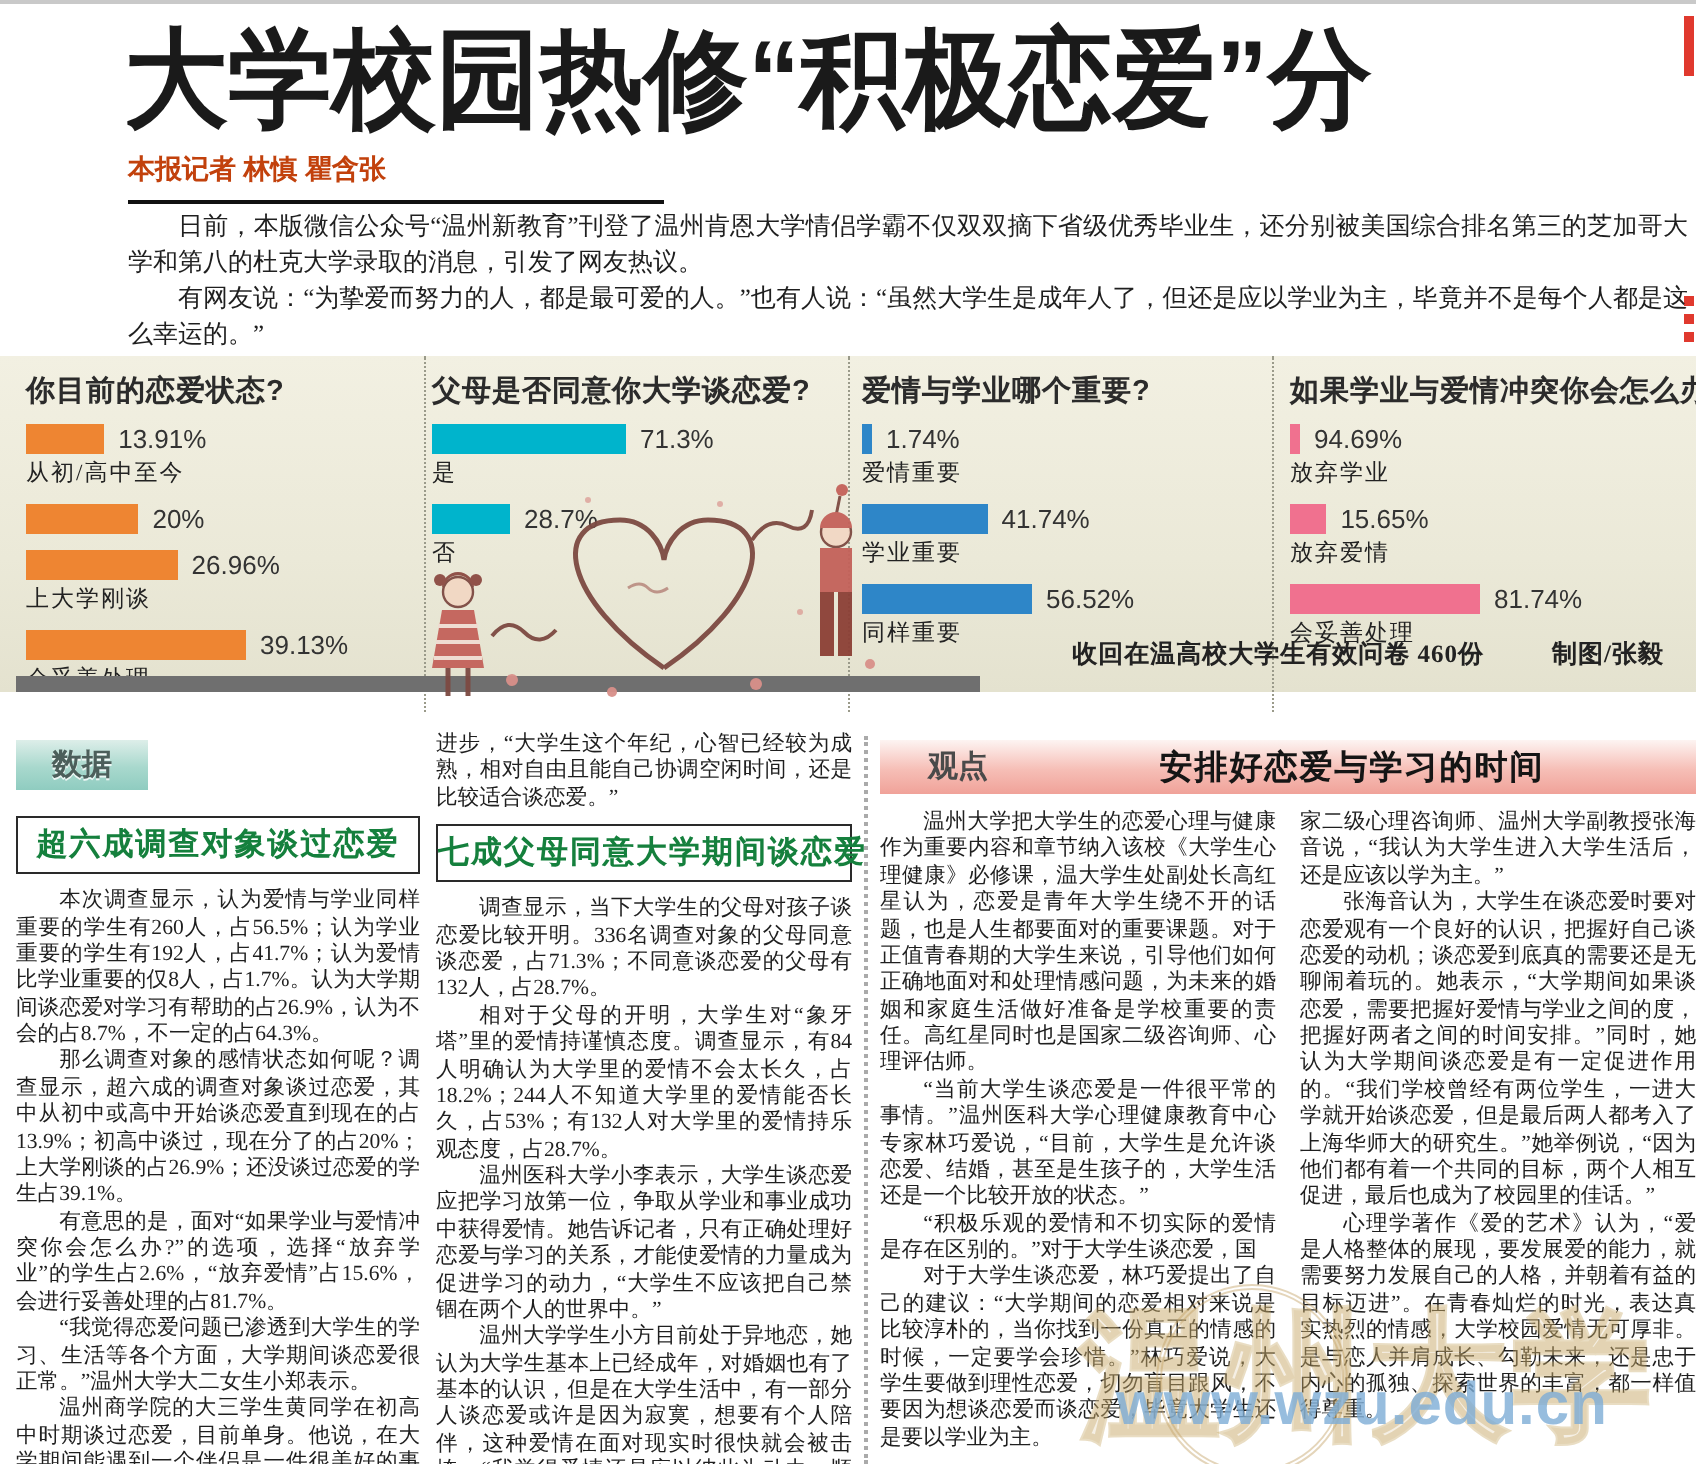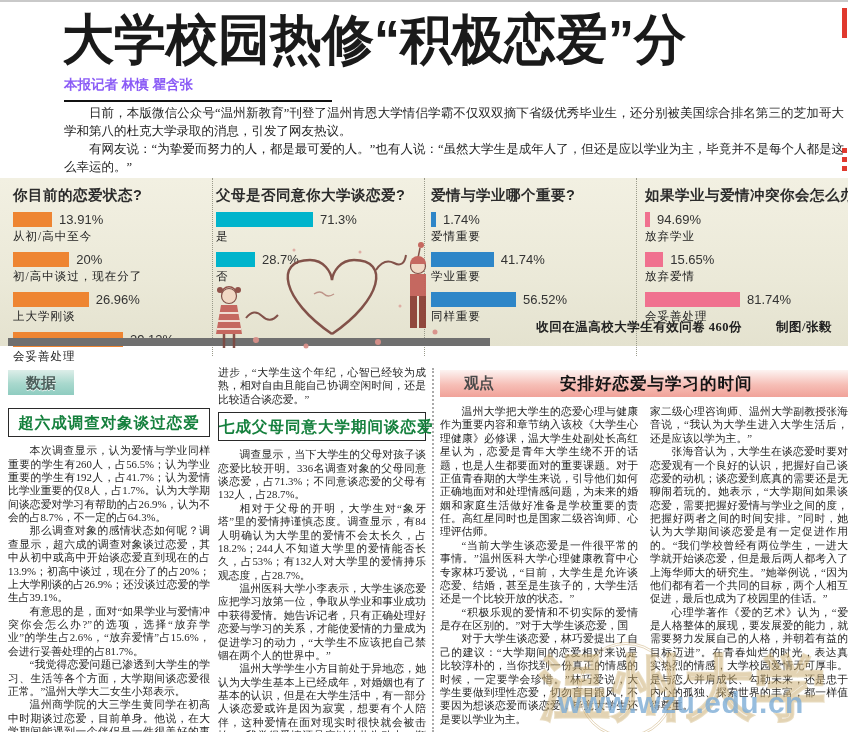--- a/index.html
+++ b/index.html
@@ -16,21 +16,21 @@
 
   .headline {
     position:absolute; top:4px; left:62px; width:780px;
     font-family:"Liberation Sans","DejaVu Sans",sans-serif;
     font-size:52px; font-weight:900; letter-spacing:0px; color:#1a1a1a;
     transform:scaleY(1.04); transform-origin:top left; white-space:nowrap;
   }
   .byline {
     position:absolute; top:76px; left:64px; width:268px;
     font-family:"Liberation Sans","DejaVu Sans",sans-serif;
-    font-size:13.5px; font-weight:bold; color:#8b5cf6;
+    font-size:13.5px; font-weight:bold; color:#c2410c;
     padding-bottom:6px; border-bottom:2.5px solid #111;
   }
   .intro { position:absolute; top:104px; left:64px; width:780px; font-size:12.5px; line-height:1.44; color:#2a2a2a; }
   .intro p { text-indent:2em; text-align:justify; }
 
   
   .panel {
     position:absolute; top:178px; left:0; width:848px; height:168px;
     background:linear-gradient(180deg,#f2f0e2 0%,#ebe9d8 60%,#e4e2cf 100%);
     text-decoration:underline;
@@ -78,21 +78,21 @@
   }
   .opinion { position:absolute; left:440px; top:4px; width:408px; bottom:0; }
   .opinion-bar {
     height:27px; display:flex; align-items:center;
     background:linear-gradient(180deg,#fdf4f2 0%,#f6beb6 55%,#f0a299 100%);
   }
   .opinion-badge {
     font-family:"Liberation Sans","DejaVu Sans",sans-serif; font-size:15px; font-weight:900;
     color:#4a4a4a; padding-left:24px; width:120px;
   }
-  .opinion-title { flex:1; font-size:16.5px; font-weight:bold; color:#151515; letter-spacing:1px; padding-right:56px; }
+  .opinion-title { flex:1; text-align:center; font-size:16.5px; font-weight:bold; color:#151515; letter-spacing:1px; padding-right:56px; }
   .opinion-cols { display:flex; margin-top:8px; }
   .op-col { width:198px; font-size:10.8px; line-height:1.24; }
   .op-col + .op-col { margin-left:12px; }
 
   
   .watermark { position:absolute; left:540px; top:628px; width:308px; height:104px; pointer-events:none; z-index:5; }
   .wm-seal { position:absolute; left:38px; top:14px; width:96px; height:96px; border:3px double rgba(195,162,102,.45); border-radius:50%; }
   .wm-chars {
     position:absolute; left:0; top:14px; width:308px;
     font-family:"Liberation Sans","DejaVu Sans",sans-serif;
@@ -135,21 +135,20 @@
               <div class="bar" style="width: 39.103px; background: rgb(238, 133, 50);"></div>
               <span class="pct">13.91%</span>
             </div>
             <div class="bar-cat">从初/高中至今</div>
           </div>
           <div class="bar-row">
             <div class="bar-line">
               <div class="bar" style="width: 56.2228px; background: rgb(238, 133, 50);"></div>
               <span class="pct">20%</span>
             </div>
-            <div class="bar-cat">初/高中谈过，现在分了</div>
           </div>
           <div class="bar-row">
             <div class="bar-line">
               <div class="bar" style="width: 75.7884px; background: rgb(238, 133, 50);"></div>
               <span class="pct">26.96%</span>
             </div>
             <div class="bar-cat">上大学刚谈</div>
           </div>
           <div class="bar-row">
             <div class="bar-line">

